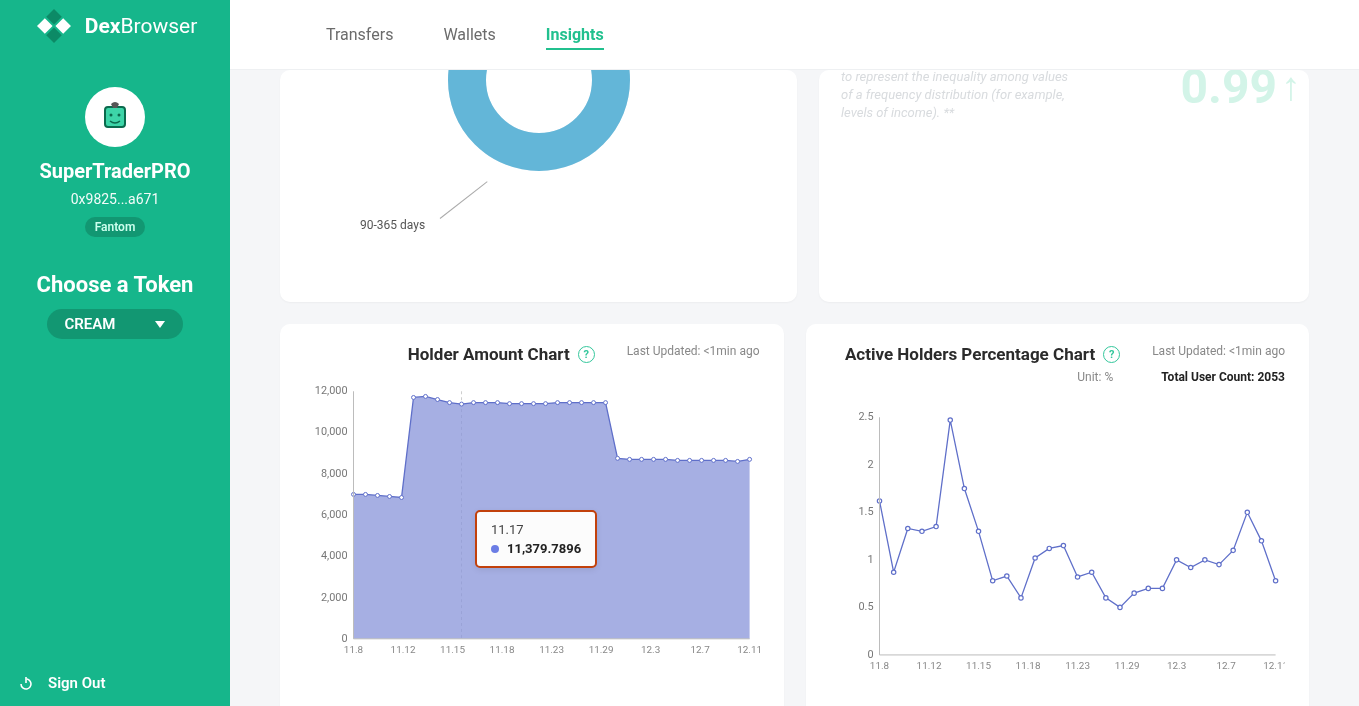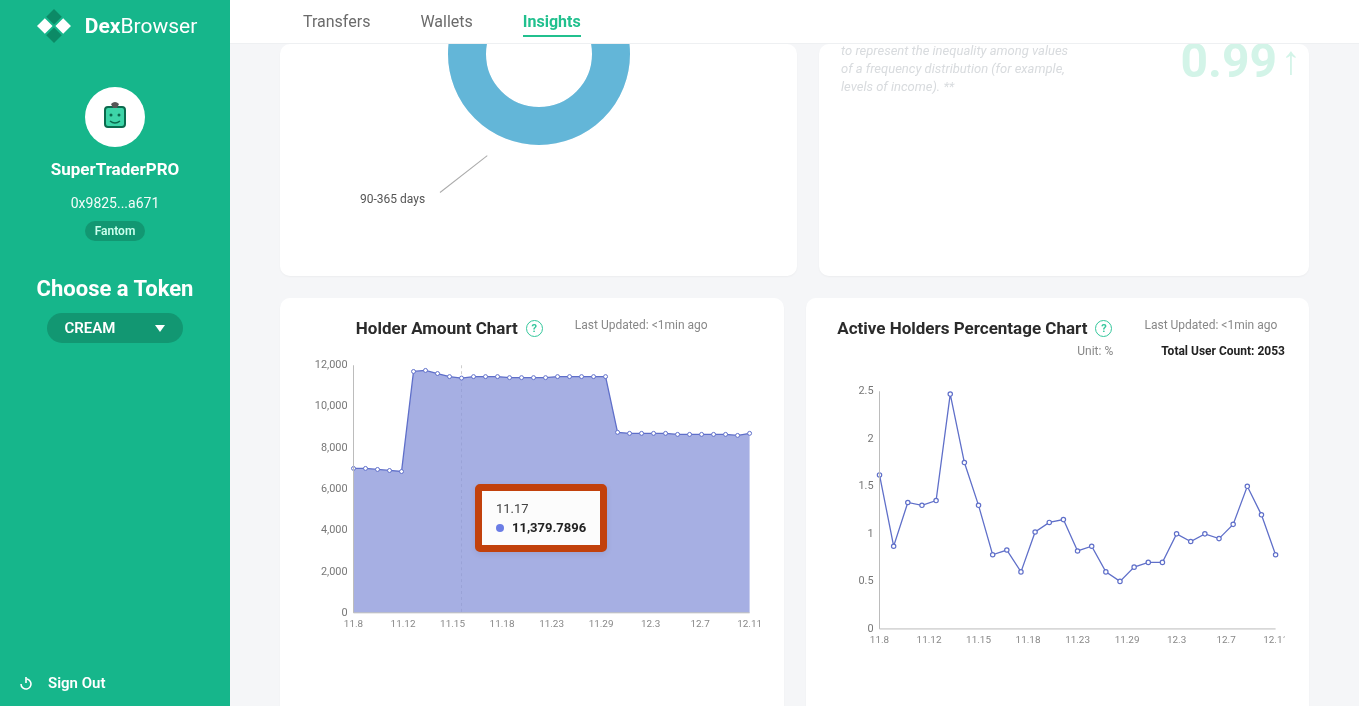--- a/index.html
+++ b/index.html
@@ -6,54 +6,54 @@
 body { font-family: -apple-system, BlinkMacSystemFont, "Segoe UI", Roboto, sans-serif; background: #f5f6f8; color: #333; width: 1359px; height: 706px; overflow: hidden; }
 .app { display: flex; height: 100%; }
 .sidebar { width: 230px; background: #16b68b; color: #fff; display: flex; flex-direction: column; align-items: center; padding-top: 5px; position: relative; }
 .logo { display: flex; align-items: center; gap: 10px; margin-bottom: 40px; }
 .logo-icon { width: 42px; height: 42px; position: relative; }
 .logo-icon svg { width: 42px; height: 42px; }
 .logo-text { font-size: 21px; font-weight: 400; }
 .logo-text b { font-weight: 700; }
 .avatar { width: 60px; height: 60px; border-radius: 50%; background: #fff; display: flex; align-items: center; justify-content: center; margin-bottom: 12px; }
 .avatar svg { width: 36px; height: 36px; }
-.username { font-size: 17px; font-weight: 700; margin-bottom: 16px; }
+.username { font-size: 20px; font-weight: 700; margin-bottom: 8px; }
 .address { font-size: 14px; opacity: 0.95; margin-bottom: 10px; }
 .network-badge { background: #129772; color: #cfe; font-size: 12px; font-weight: 600; padding: 3px 10px; border-radius: 10px; margin-bottom: 35px; }
 .choose-label { font-size: 22px; font-weight: 700; margin-bottom: 12px; }
 .token-select { background: #129772; color: #fff; font-size: 15px; font-weight: 600; padding: 6px 18px; border-radius: 16px; display: flex; align-items: center; gap: 40px; cursor: pointer; }
 .token-select .caret { width: 0; height: 0; border-left: 5px solid transparent; border-right: 5px solid transparent; border-top: 7px solid #fff; }
 .signout { position: absolute; bottom: 14px; left: 18px; display: flex; align-items: center; gap: 14px; font-size: 15px; font-weight: 600; cursor: pointer; }
 .signout-icon { width: 16px; height: 16px; }
 .main { flex: 1; display: flex; flex-direction: column; overflow: hidden; }
-.tabs { background: #fff; display: flex; gap: 50px; padding-left: 73px; height: 44px; align-items: center; border-bottom: 1px solid #eef0f2; }
+.tabs { background: #fff; display: flex; gap: 50px; padding-left: 96px; height: 70px; align-items: center; border-bottom: 1px solid #eef0f2; }
 .tab { font-size: 16px; color: #6b6b6b; cursor: pointer; padding: 18px 0; position: relative; }
 .tab.active { color: #21c08e; font-weight: 700; }
 .tab.active::after { content: ""; position: absolute; left: 0; right: 0; bottom: 12px; height: 2.5px; background: #21c08e; }
 .content { flex: 1; padding: 0 50px 30px 50px; overflow-y: auto; }
 .top-row { display: flex; gap: 22px; margin-bottom: 22px; }
 .card { background: #fff; border-radius: 10px; padding: 20px 24px; box-shadow: 0 1px 2px rgba(0,0,0,0.04); }
 .donut-card { flex: 1; display: flex; flex-direction: column; align-items: center; position: relative; height: 232px; overflow: hidden; }
 .donut-wrap { position: relative; width: 200px; height: 200px; margin-top: -110px; }
 .donut-label { position: absolute; left: 80px; top: 148px; font-size: 12px; color: #555; }
 .donut-line { position: absolute; left: 160px; top: 148px; width: 60px; height: 1px; background: #aaa; transform-origin: left; transform: rotate(-38deg); }
 .gini-card { width: 490px; height: 232px; position: relative; overflow: hidden; text-decoration: underline; }
 .gini-desc { position: absolute; top: -2px; left: 22px; width: 230px; font-size: 13px; color: #d8dbde; font-style: italic; line-height: 1.4; }
 .gini-val { position: absolute; top: -12px; right: 8px; font-size: 48px; font-weight: 700; color: #d3f4e8; display: flex; align-items: center; gap: 4px; }
 .gini-val .arrow { font-size: 40px; }
 .chart-row { display: flex; gap: 22px; }
 .chart-card { flex: 1; height: 418px; position: relative; }
-.card-head { display: flex; justify-content: center; align-items: flex-start; margin-bottom: 6px; gap: 32px; }
+.card-head { display: flex; justify-content: flex-end; align-items: flex-start; margin-bottom: 6px; gap: 32px; }
 .card-title { font-size: 17px; font-weight: 700; color: #2b2b2b; display: flex; align-items: center; gap: 8px; }
 .help-icon { width: 17px; height: 17px; border: 1.5px solid #34c79c; border-radius: 50%; color: #34c79c; font-size: 11px; display: inline-flex; align-items: center; justify-content: center; font-weight: 700; }
 .updated { font-size: 12px; color: #888; }
 .submeta { display: flex; justify-content: flex-end; font-size: 12px; color: #888; margin-bottom: 12px; }
 .submeta .strong { color: #222; font-weight: 700; margin-left: 48px; }
 .chart-svg { width: 100%; height: 300px; }
-.tooltip-box { position: absolute; background: #fcfcfc; border: 7px solid #c2410c; border-radius: 5px; padding: 10px 14px; font-size: 13px; box-shadow: 0 2px 6px rgba(0,0,0,0.08); }
+.tooltip-box { position: absolute; background: #fcfcfc; border: 2px solid #c2410c; border-radius: 5px; padding: 10px 14px; font-size: 13px; box-shadow: 0 2px 6px rgba(0,0,0,0.08); }
 .tooltip-box .tt-date { color: #444; margin-bottom: 4px; }
 .tooltip-box .tt-val { font-weight: 700; color: #222; display: flex; align-items: center; gap: 8px; }
 .tt-dot { width: 8px; height: 8px; border-radius: 50%; background: #6b7de5; display: inline-block; }
 .axis-text { font-size: 11px; fill: #777; }
 .axis-text-x { font-size: 10px; fill: #888; }
 </style>
 </head>
 <body>
 
 <div class="app">

